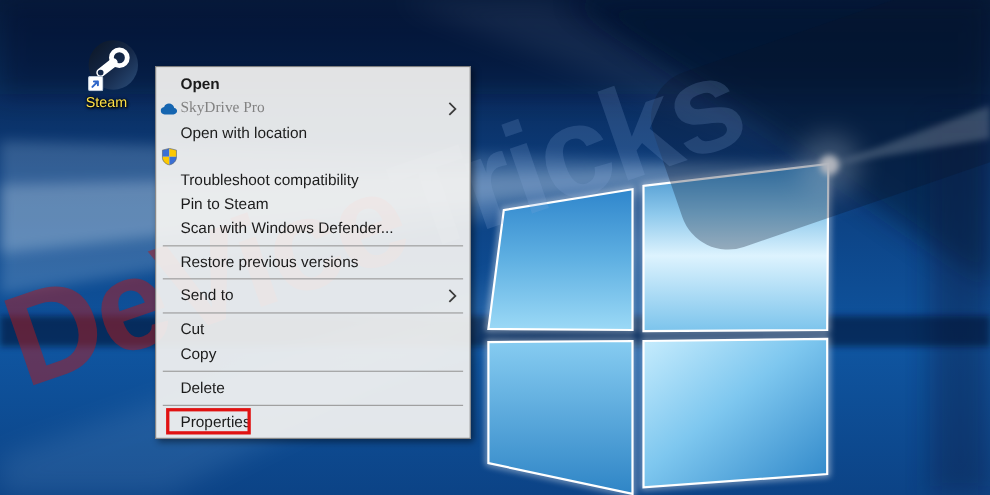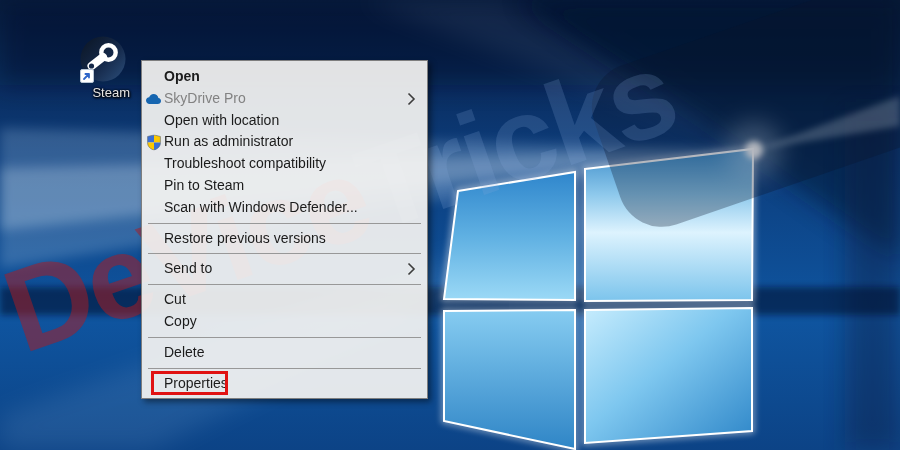--- a/index.html
+++ b/index.html
@@ -24,36 +24,36 @@
     pointer-events:none;line-height:1;
   }
   .wm-red{color:rgba(178,25,30,0.50);}
   .wm-ghost{color:rgba(135,170,220,0.20);}
 
   
   .steam-shortcut{position:absolute;left:78px;top:36px;width:52px;z-index:10;cursor:pointer;}
   .steam-logo{display:block;margin-left:2px;}
   .shortcut-arrow{position:absolute;left:2px;top:33px;}
   .steam-label{
-    margin-top:3px;text-align:right;color:#e5e5e5;font-size:13px;
+    margin-top:3px;text-align:left;color:#fde047;font-size:13px;
     text-shadow:0 1px 3px #000,1px 1px 2px #000,0 0 2px #000;
   }
 
   
   .context-menu{
     position:absolute;left:141px;top:60px;width:287px;z-index:30;
     background:rgba(245,244,242,0.92);
     border:1px solid #7e7e7e;
     box-shadow:3px 3px 6px rgba(0,0,0,0.45);
     padding:5px 0 4px 0;
     font-size:14px;color:#1b1b1b;
   }
   .menu-item{position:relative;height:21.8px;line-height:21.8px;padding-left:22px;cursor:default;white-space:nowrap;}
   .menu-item.bold{font-weight:bold;}
-  .menu-item.disabled{color:#828282;}
+  .menu-item.disabled{color:#828282;font-family:Liberation Serif, serif;}
   .menu-icon{position:absolute;left:3px;top:50%;transform:translateY(-50%);width:17px;height:17px;
              display:flex;align-items:center;justify-content:center;}
   .submenu-chevron{position:absolute;right:11px;top:50%;transform:translateY(-50%);display:flex;}
   .menu-separator{height:1px;background:#989898;margin:4px 6px;}
   .highlight-box{
     position:absolute;left:9px;top:-1.5px;width:77px;height:24px;
     border:3px solid #e01212;pointer-events:none;
   }
 </style>
 </head>
@@ -174,21 +174,21 @@
               </clipPath>
             </defs>
             <g clip-path="url(#shc)">
               <rect x="0" y="0" width="7" height="8" fill="#3b6fd4"></rect>
               <rect x="7" y="0" width="7" height="8" fill="#fdc800"></rect>
               <rect x="0" y="8" width="7" height="8" fill="#fdc800"></rect>
               <rect x="7" y="8" width="7" height="8" fill="#3b6fd4"></rect>
             </g>
             <path d="M7 .4 13.4 2v6.2c0 4-2.8 6.2-6.4 7.4C3.4 14.4.6 12.2.6 8.2V2z" fill="none" stroke="#5a646f" stroke-width="0.6"></path>
           </svg>
-        </span><span>Run as administrator</span></div>
+        </span></div>
       <div class="menu-item"><span>Troubleshoot compatibility</span></div>
       <div class="menu-item"><span>Pin to Steam</span></div>
       <div class="menu-item"><span>Scan with Windows Defender...</span></div>
       <div class="menu-separator"></div>
       <div class="menu-item"><span>Restore previous versions</span></div>
       <div class="menu-separator"></div>
       <div class="menu-item"><span>Send to</span><span class="submenu-chevron">
           <svg width="9" height="14" viewBox="0 0 9 14">
             <path d="M1.5 1.5 7 7l-5.5 5.5" fill="none" stroke="#3c3c3c" stroke-width="1.6"></path>
           </svg>

